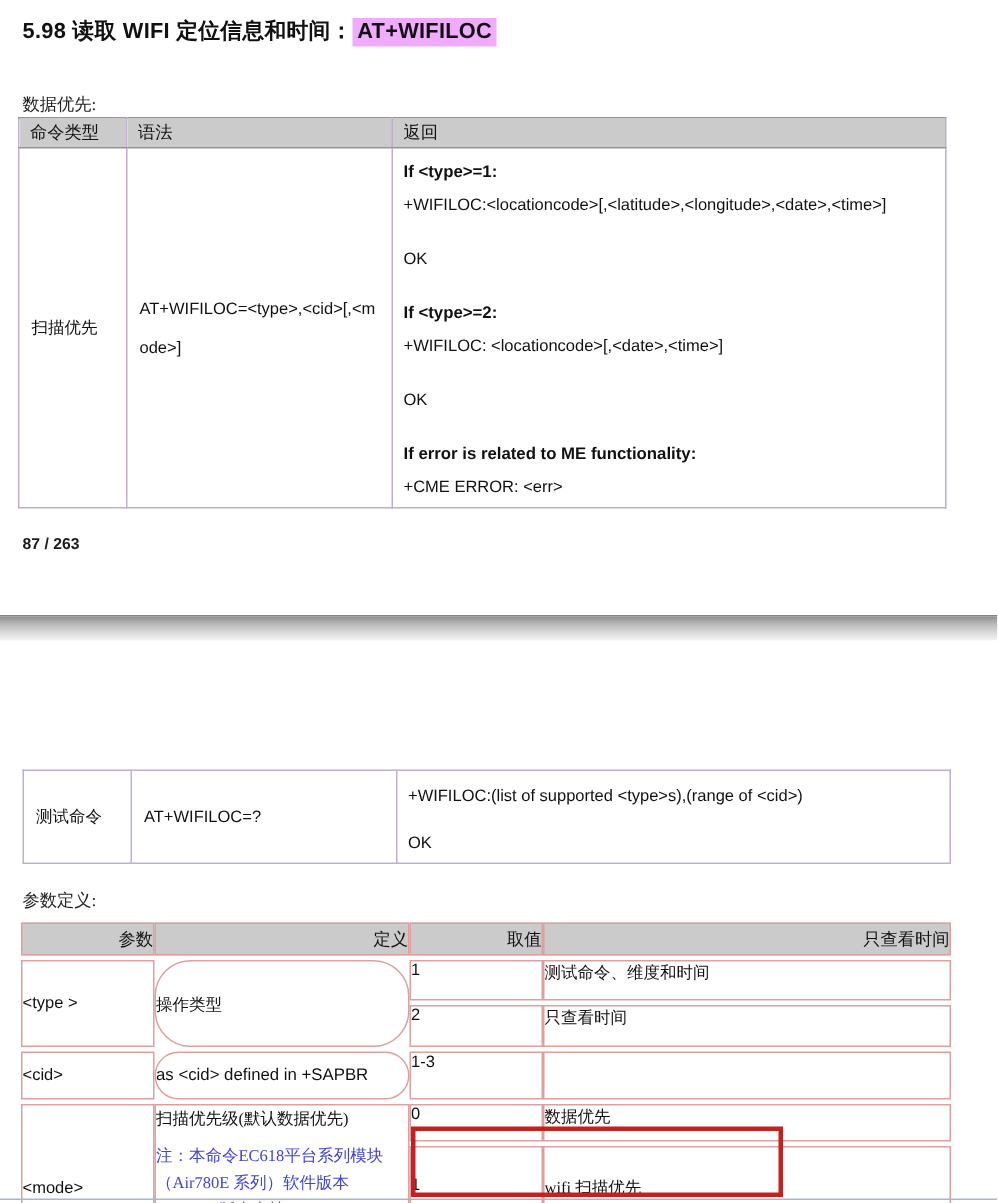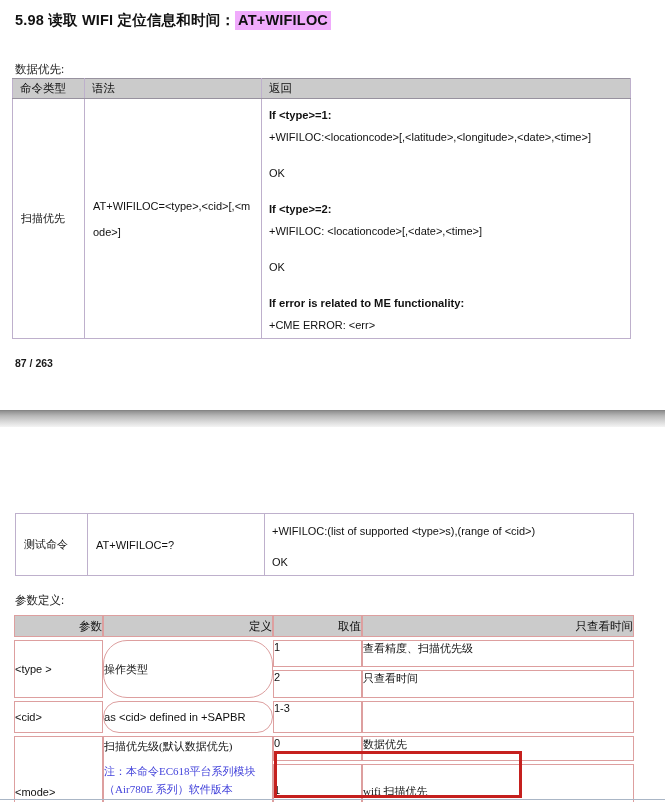--- a/index.html
+++ b/index.html
@@ -143,21 +143,21 @@
           <tr>
         <th class="cjk">参数</th>
         <th class="cjk" style="padding-left:12px;">定义</th>
         <th class="cjk" style="padding-left:10px;">取值</th>
         <th class="cjk" style="padding-left:9px;">只查看时间</th>
       </tr>
       <tr>
         <td class="pparam" rowspan="2">&lt;type &gt;</td>
         <td class="pdef cjk" rowspan="2">操作类型</td>
         <td class="pval" style="height:25px;">1</td>
-        <td class="pdesc cjk">查看精度、扫描优先级</td>
+        <td class="pdesc cjk">测试命令、维度和时间</td>
       </tr>
       <tr>
         <td class="pval" style="height:26px;">2</td>
         <td class="pdesc cjk">只查看时间</td>
       </tr>
       <tr>
         <td class="pparam">&lt;cid&gt;</td>
         <td class="pdef" style="font-size:11.2px;">as &lt;cid&gt; defined in +SAPBR</td>
         <td class="pval" style="height:30px;">1-3</td>
         <td class="pdesc"></td>

